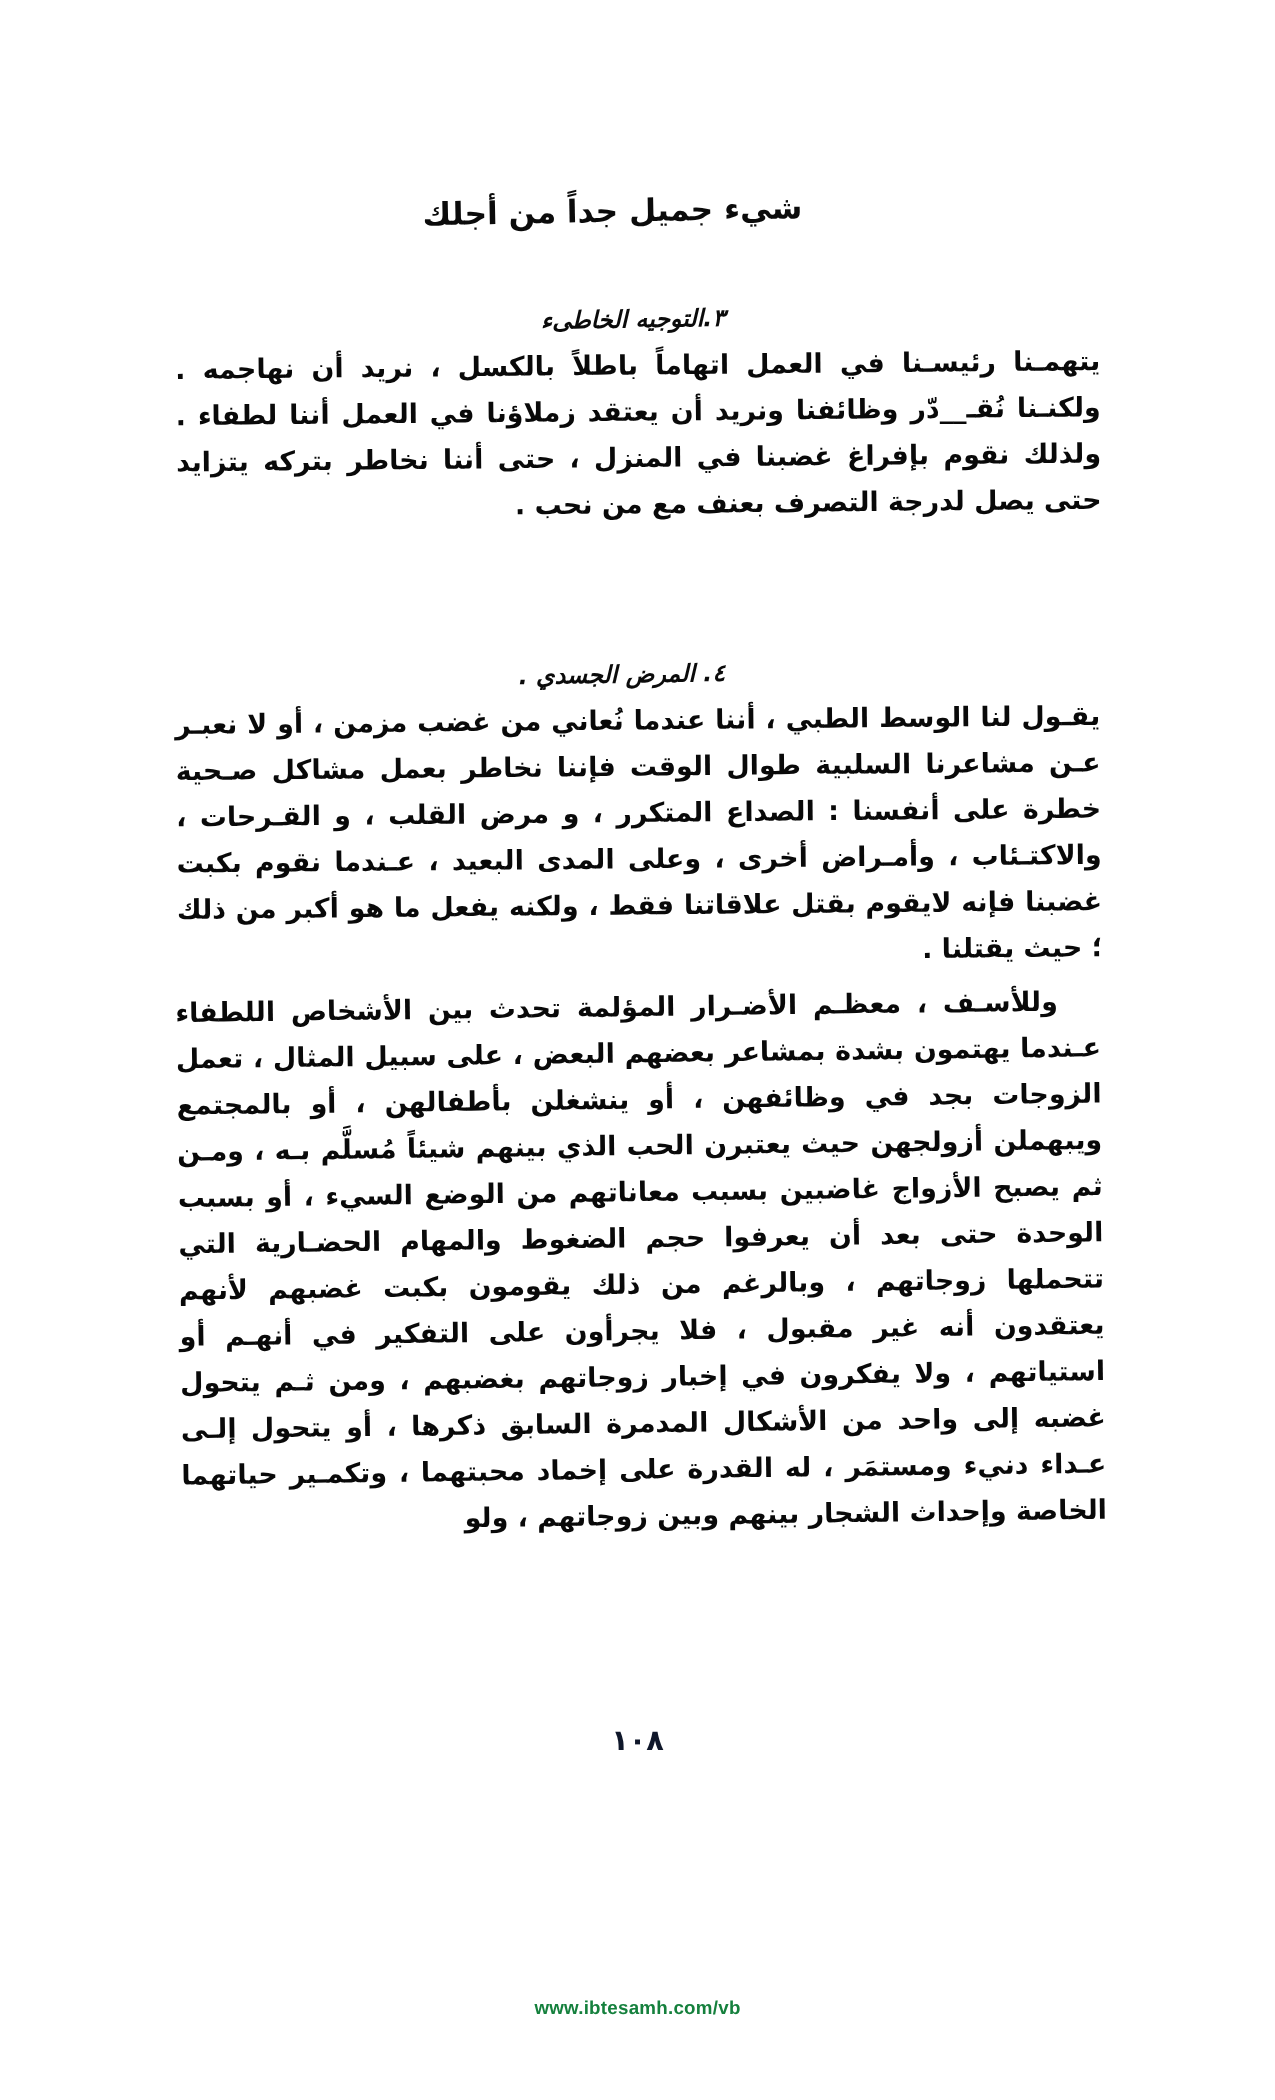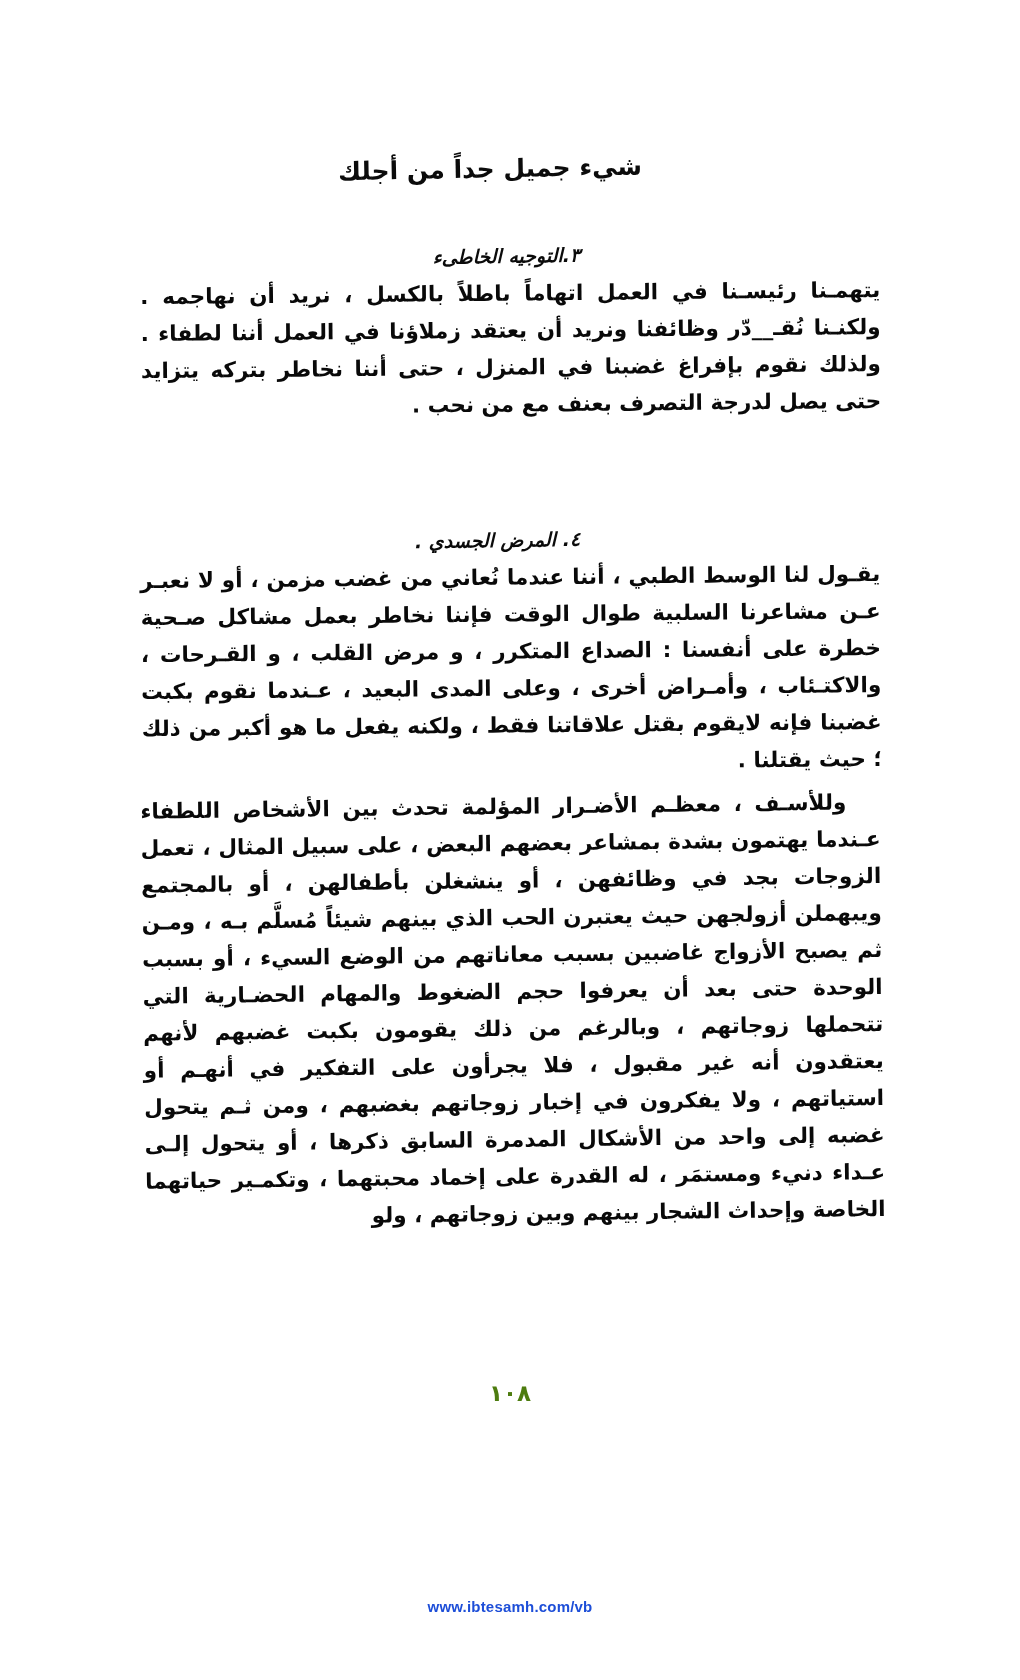--- a/index.html
+++ b/index.html
@@ -92,34 +92,34 @@
 
   
   .page-number {
     position: absolute;
     top: 1380px;
     left: 0;
     width: 1020px;
     text-align: center;
     font-size: 23px;
     font-weight: 700;
-    color: #4d7c0f;
+    color: #0f172a;
     letter-spacing: 1px;
   }
 
   
   .watermark {
     position: absolute;
     top: 1598px;
     left: 0;
     width: 1020px;
     text-align: center;
     font-size: 15px;
     font-weight: 700;
-    color: #1d4ed8;
+    color: #15803d;
     font-family: "Liberation Sans", sans-serif;
     letter-spacing: 0.2px;
     direction: ltr;
   }
 </style>
 </head>
 <body>
 
 <div class="page">
 

